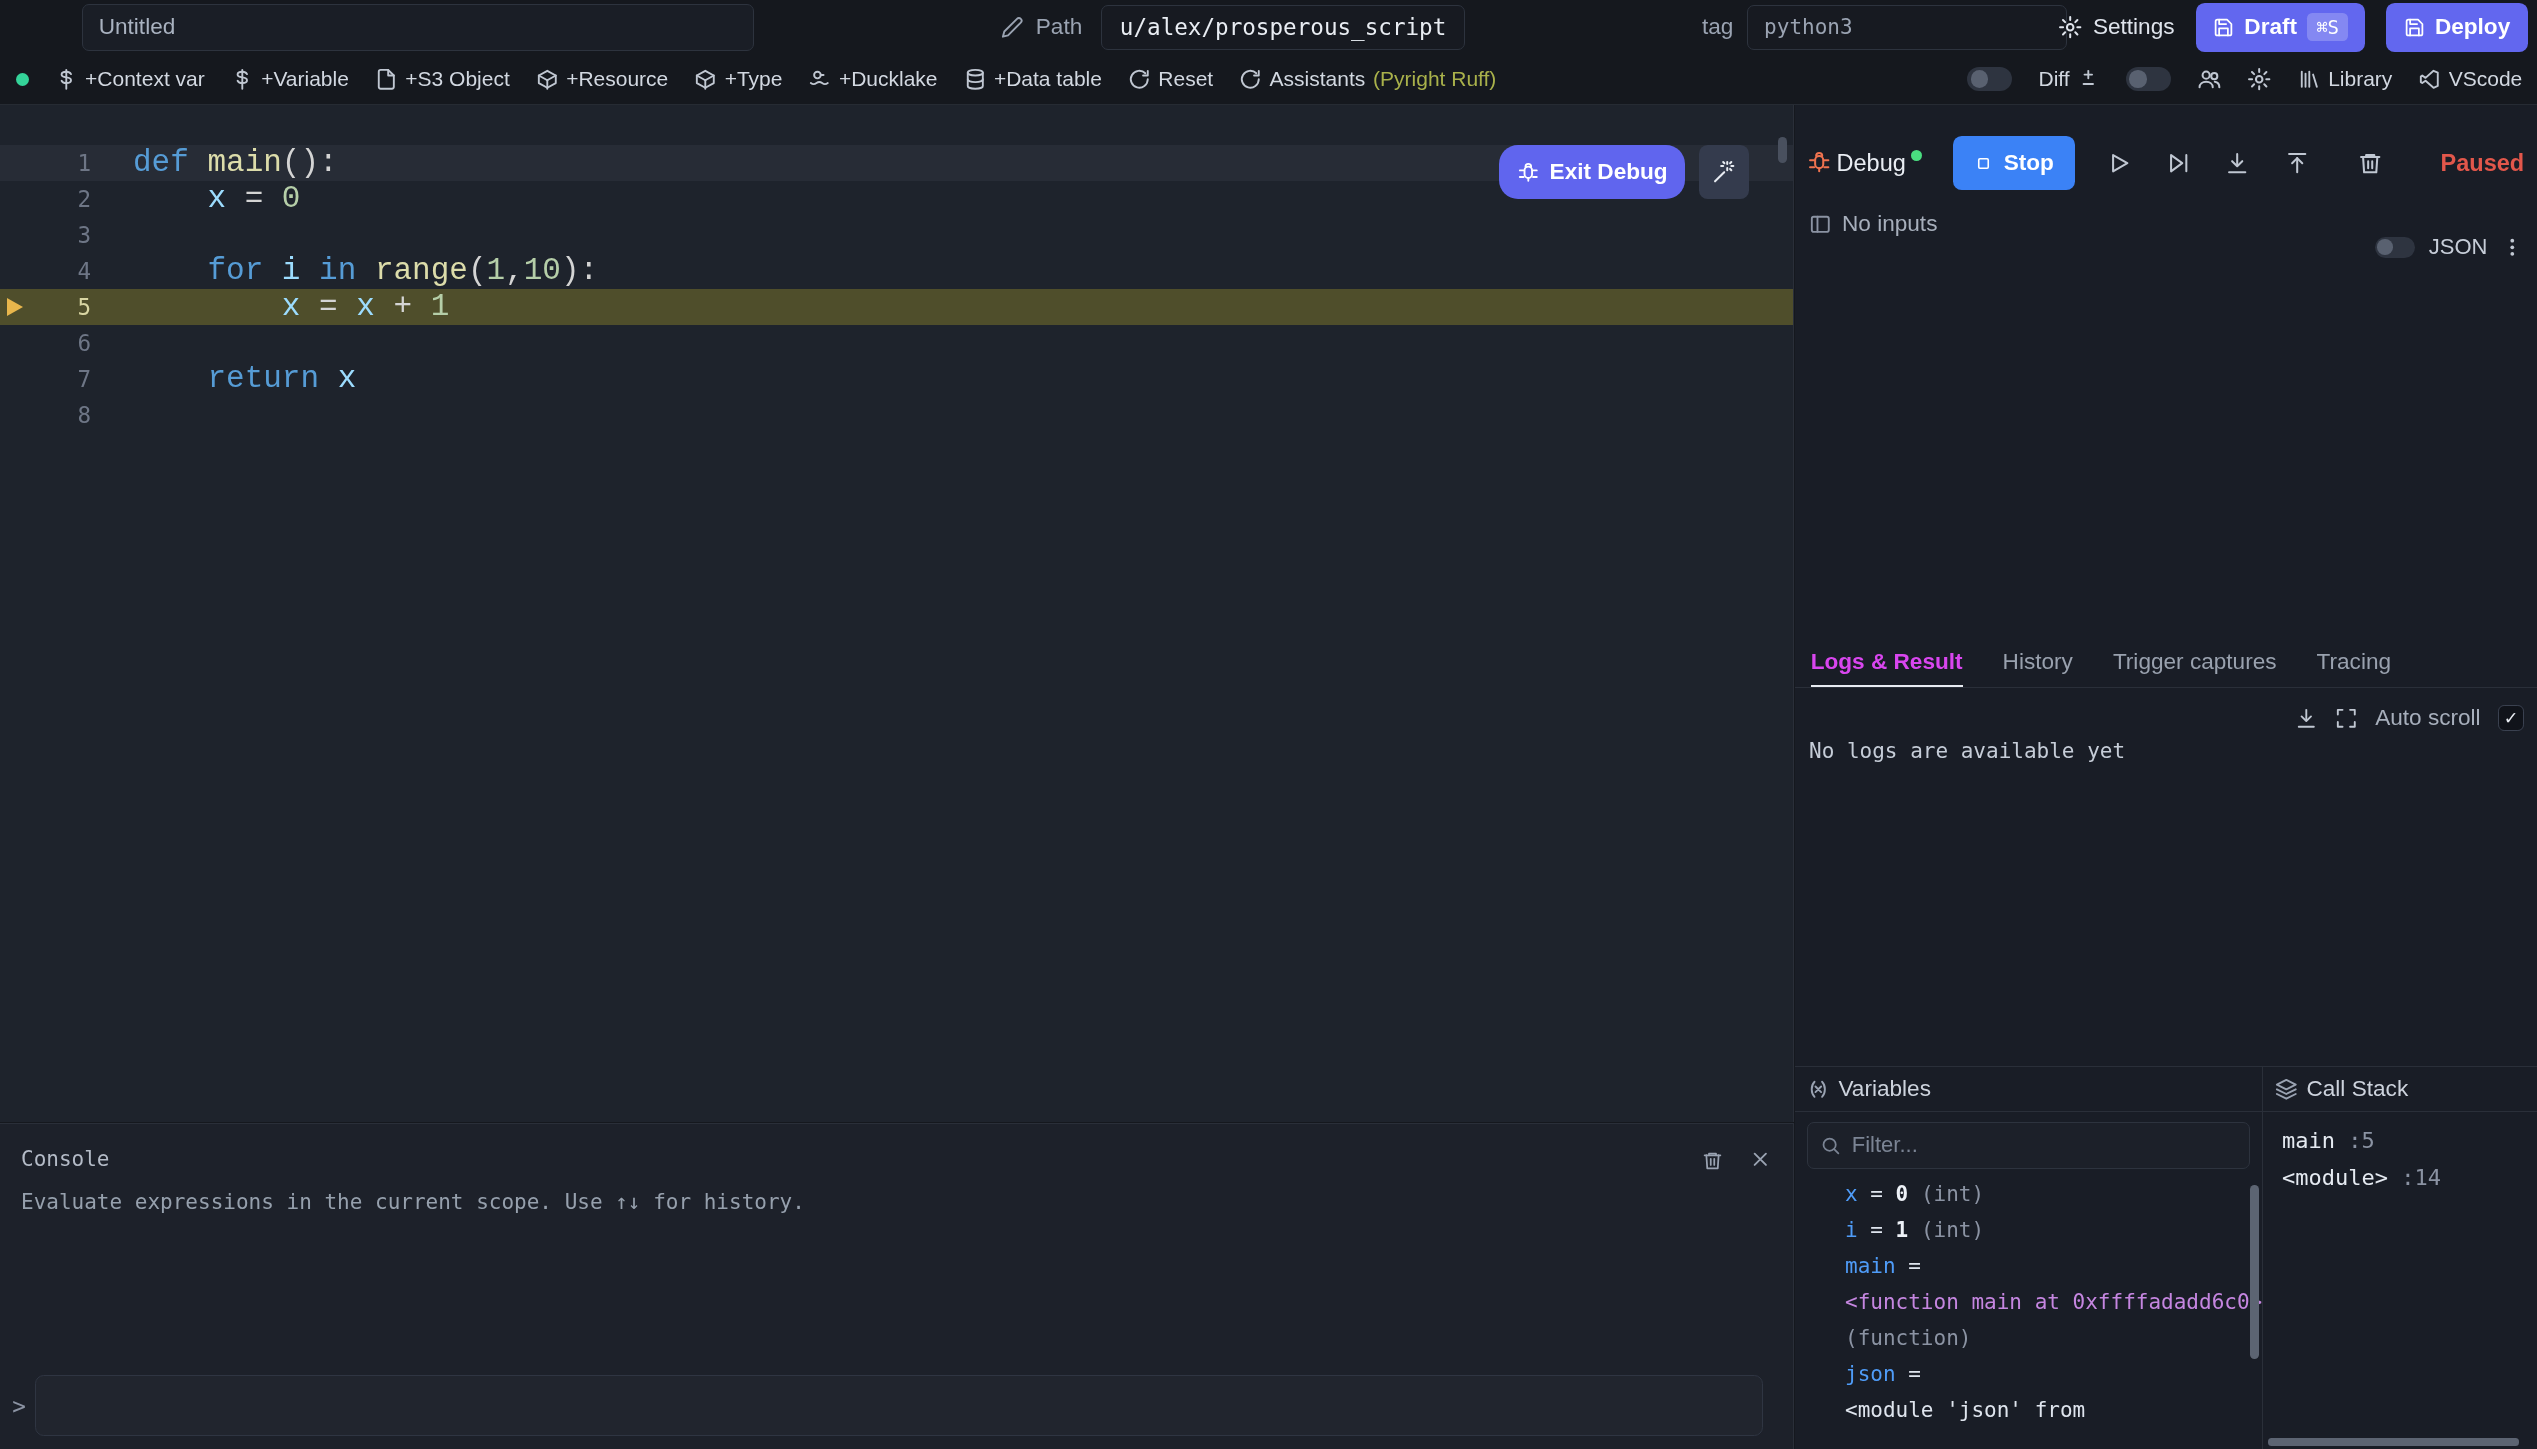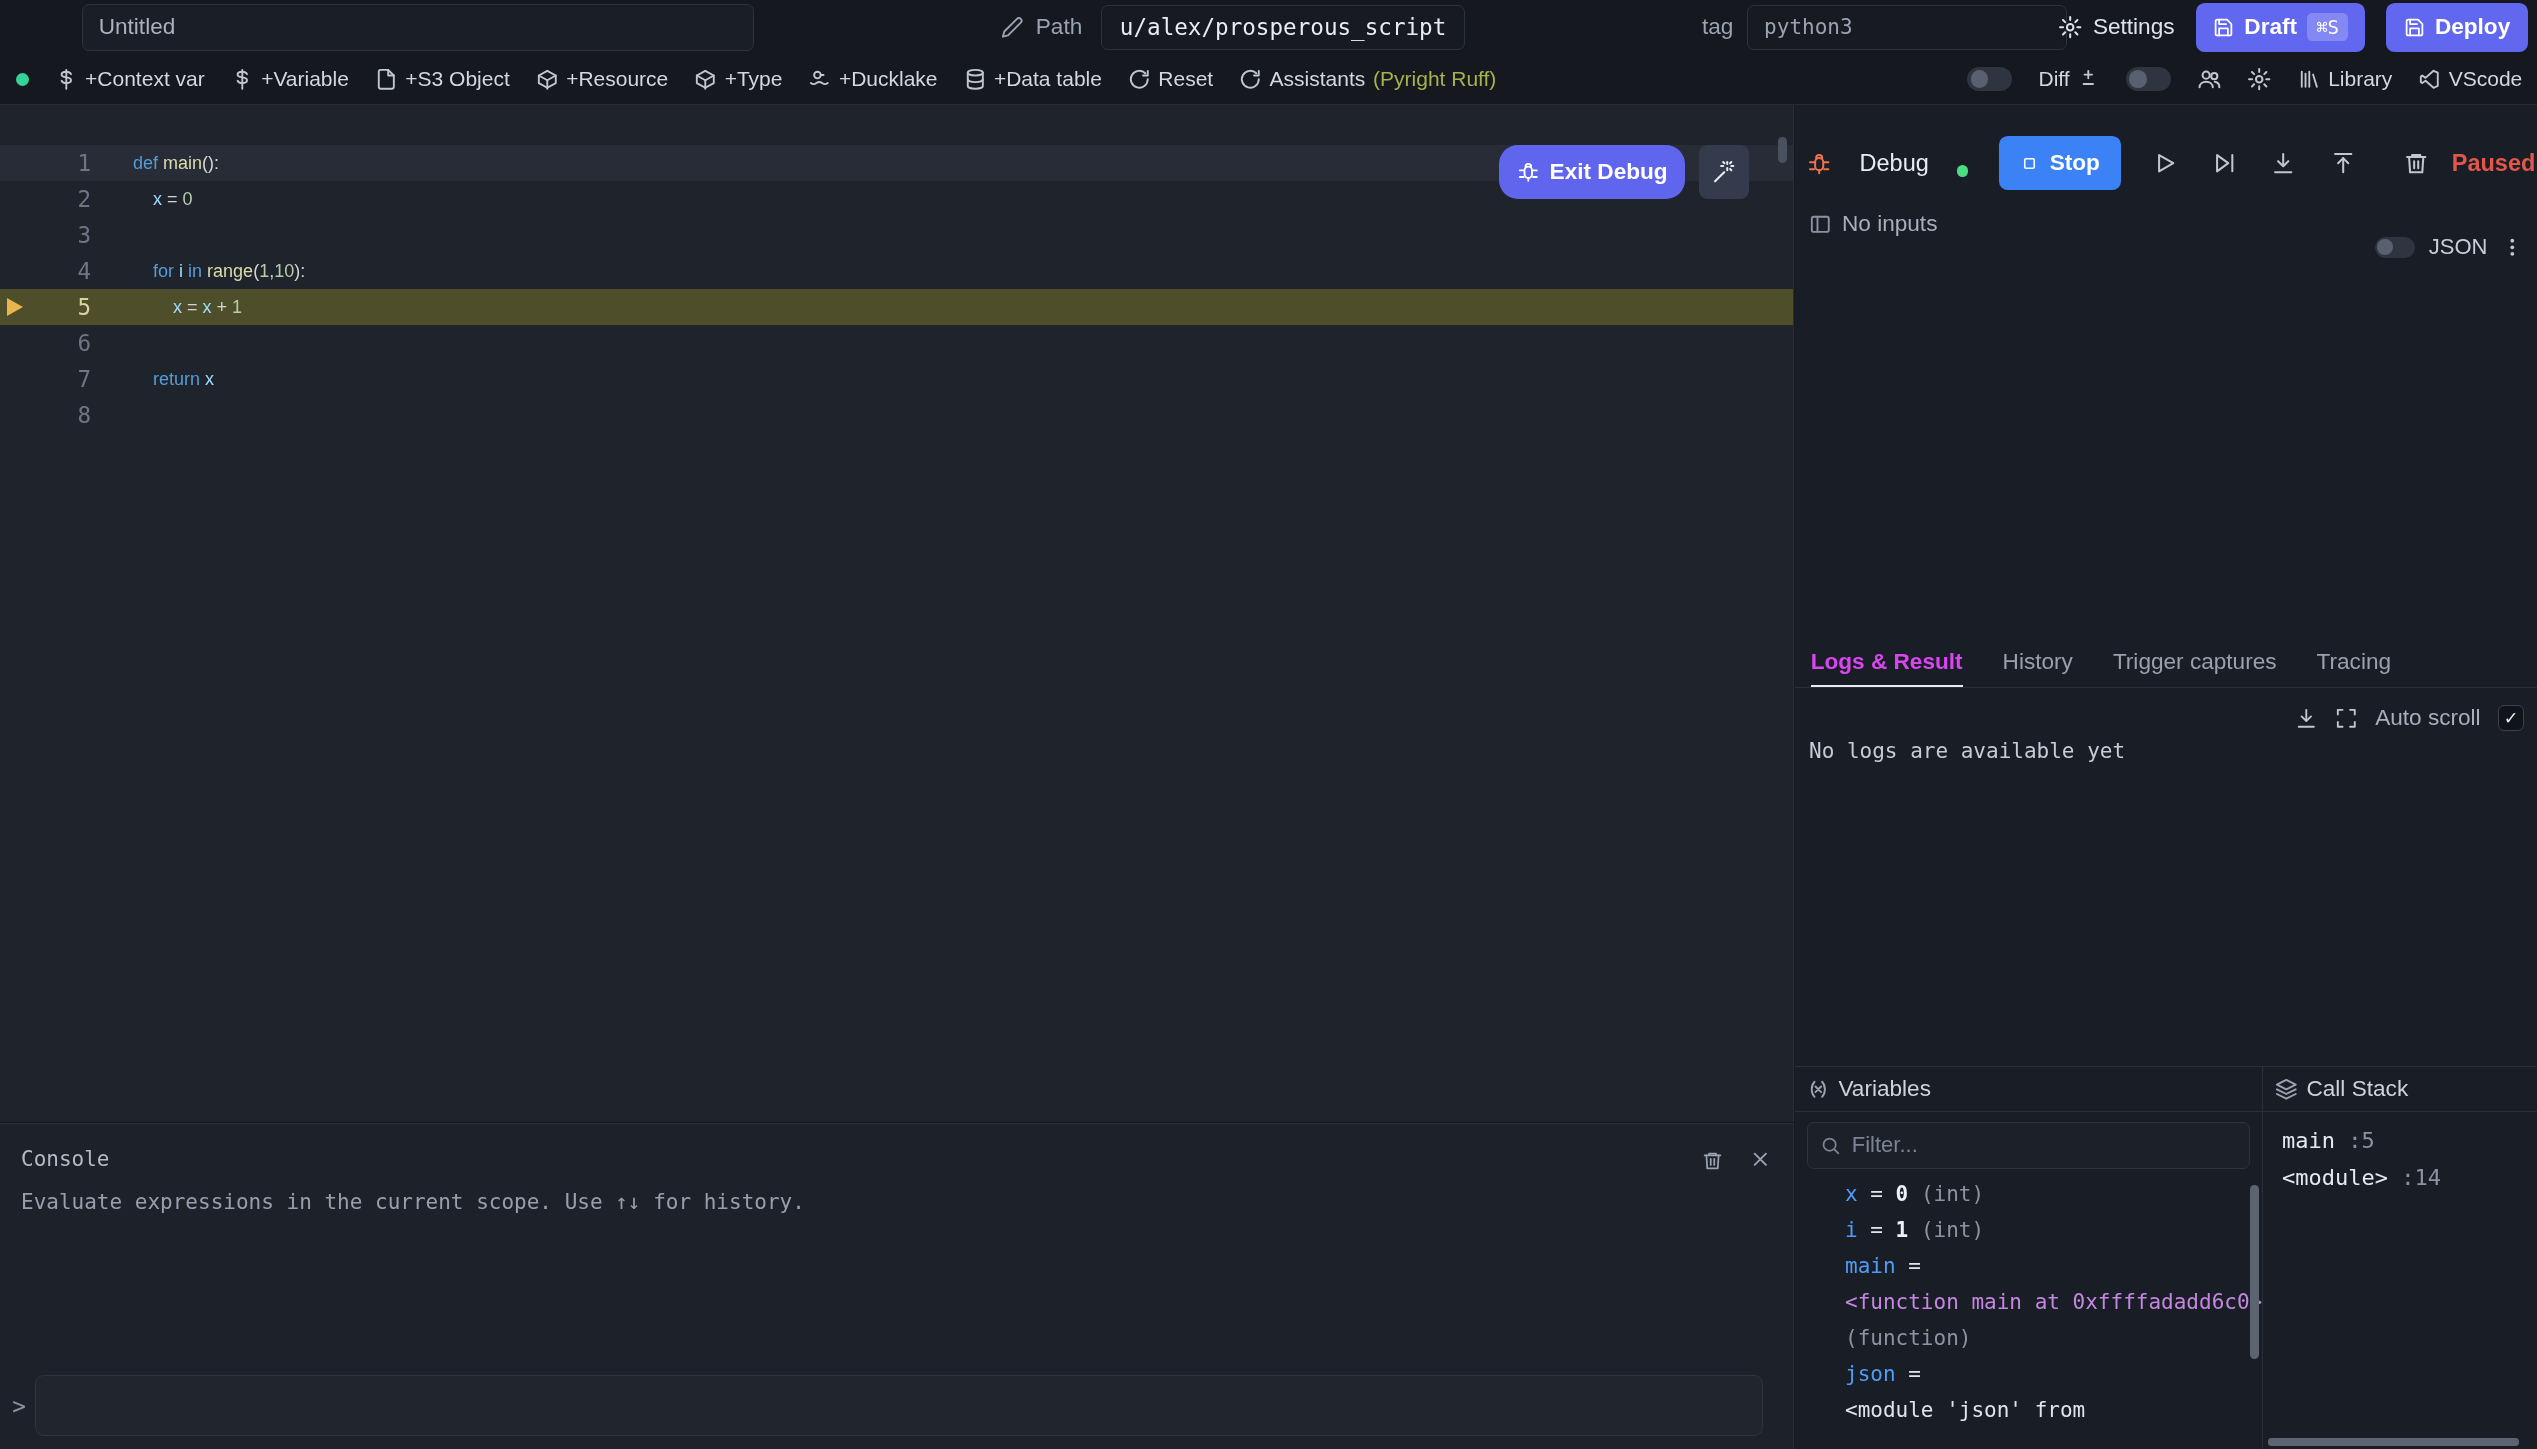--- a/index.html
+++ b/index.html
@@ -44,41 +44,41 @@
   .icon-btn{background:none;border:none;color:#c0c7d2;display:flex;align-items:center;justify-content:center;cursor:pointer;flex:none}
 
   
   .editor{position:absolute;left:0;top:105px;width:1794px;height:1017px;background:var(--bg-editor);border-right:0.9px solid var(--border)}
   .code-lines{position:absolute;top:40px;left:0;right:0}
   .code-row{height:36px;display:flex;position:relative}
   .code-row.hl-cursor{background:#272c36}
   .code-row.hl-debug{background:#4f4e2b}
   .gutter-num{flex:none;width:91px;text-align:right;font-family:var(--mono);font-size:22.6px;line-height:36px;color:var(--txt3)}
   .hl-debug .gutter-num{color:#d8d5a2}
-  .code-text{font-family:Liberation Sans, sans-serif;font-size:18px;line-height:36px;white-space:pre;padding-left:42px}
+  .code-text{font-family:Liberation Mono, monospace;font-size:31px;line-height:36px;white-space:pre;padding-left:42px}
   .tk-kw{color:#569cd6}.tk-fn{color:#dcdcaa}.tk-vr{color:#9cdcfe}.tk-num{color:#b5cea8}.tk-pl{color:#d4d4d4}
   .debug-arrow{position:absolute;left:7px;top:50%;transform:translateY(-50%);width:0;height:0;border-left:16.5px solid #e8b64c;border-top:9.6px solid transparent;border-bottom:9.6px solid transparent}
   .editor-actions{position:absolute;top:40px;right:44px;display:flex;align-items:center;gap:14px}
   .exit-debug-btn{display:flex;align-items:center;gap:10.4px;height:54px;padding:0 17.4px;border:none;border-radius:19px;background:#6065ee;color:#fff;font-size:22.6px;font-weight:700;font-family:var(--sans);cursor:pointer}
   .wand-btn{width:50px;height:54px;border-radius:8.7px;background:#343b4d;border:none;color:#e8ecf2;display:flex;align-items:center;justify-content:center;cursor:pointer}
   .ed-scroll{position:absolute;top:32px;right:6.1px;width:8.7px;height:26px;border-radius:4.4px;background:#49505e}
 
   
   .console{position:absolute;left:0;top:1123px;width:1794px;height:327px;background:var(--bg-console);border-top:0.9px solid var(--border);border-right:0.9px solid var(--border)}
   .console-header{height:47px;display:flex;align-items:flex-end;padding:0 21px;gap:26px}
   .console-title{font-family:var(--mono);font-size:21px;color:#b4bbc7;margin-right:auto}
   .console-header .icon-btn{color:#9aa3b2}
   .console-hint{position:absolute;left:21px;top:66px;font-family:var(--mono);font-size:21px;color:#96a0ad}
   .console-input{position:absolute;left:35px;right:30px;bottom:14px;height:61px;background:#21252e;border:0.9px solid #2f3542;border-radius:8.7px;color:#e7ebf2;font-family:var(--mono);font-size:22.6px;padding:0 19px;outline:none}
   .console-prompt{position:absolute;left:12.2px;bottom:31px;font-family:var(--mono);font-size:22.6px;color:#8b93a3}
 
   
   .right-panel{position:absolute;left:1795px;top:105px;right:0;bottom:0;background:var(--bg-panel)}
   .dbg-row{position:absolute;top:31px;left:12.2px;right:8.7px;display:flex;align-items:center;gap:12.2px}
-  .dbg-title{display:flex;align-items:flex-end;gap:28px;margin-right:19px}
+  .dbg-title{display:flex;align-items:flex-start;gap:5px;margin-right:19px}
   .dbg-title .bug{color:#f0734f}
   .dbg-title .label{font-size:23.5px;color:#e9edf3}
   .dbg-dot{width:11.3px;height:11.3px;border-radius:50%;background:#4ade80}
   .stop-btn{display:flex;align-items:center;gap:10.4px;height:54px;padding:0 21px;border:none;border-radius:8.7px;background:#3b82f6;color:#fff;font-size:22.6px;font-weight:700;font-family:var(--sans);cursor:pointer;margin-right:8.7px}
   .dbg-ic{width:47px;height:47px}
   .dbg-trash{margin-left:14px}
   .paused{margin-left:auto;margin-right:5.2px;font-size:23.5px;font-weight:700;color:#e2574b}
   .no-inputs{position:absolute;top:106px;left:14px;display:flex;align-items:center;gap:10.4px;color:#a7afbc;font-size:22.6px}
   .no-inputs .ic{color:#8b93a3}
   .json-row{position:absolute;top:129px;right:14px;display:flex;align-items:center;gap:14px;color:#c6cdd8;font-size:22px}

